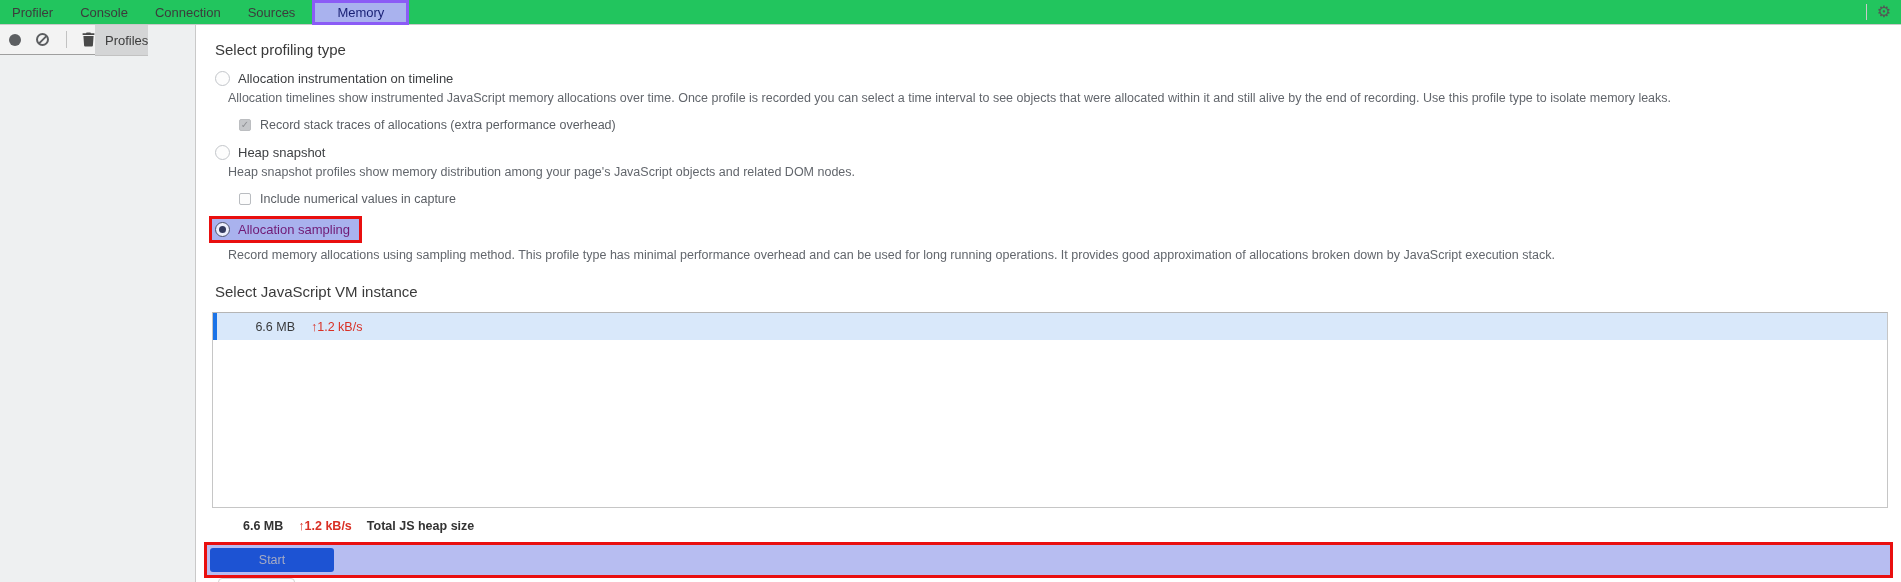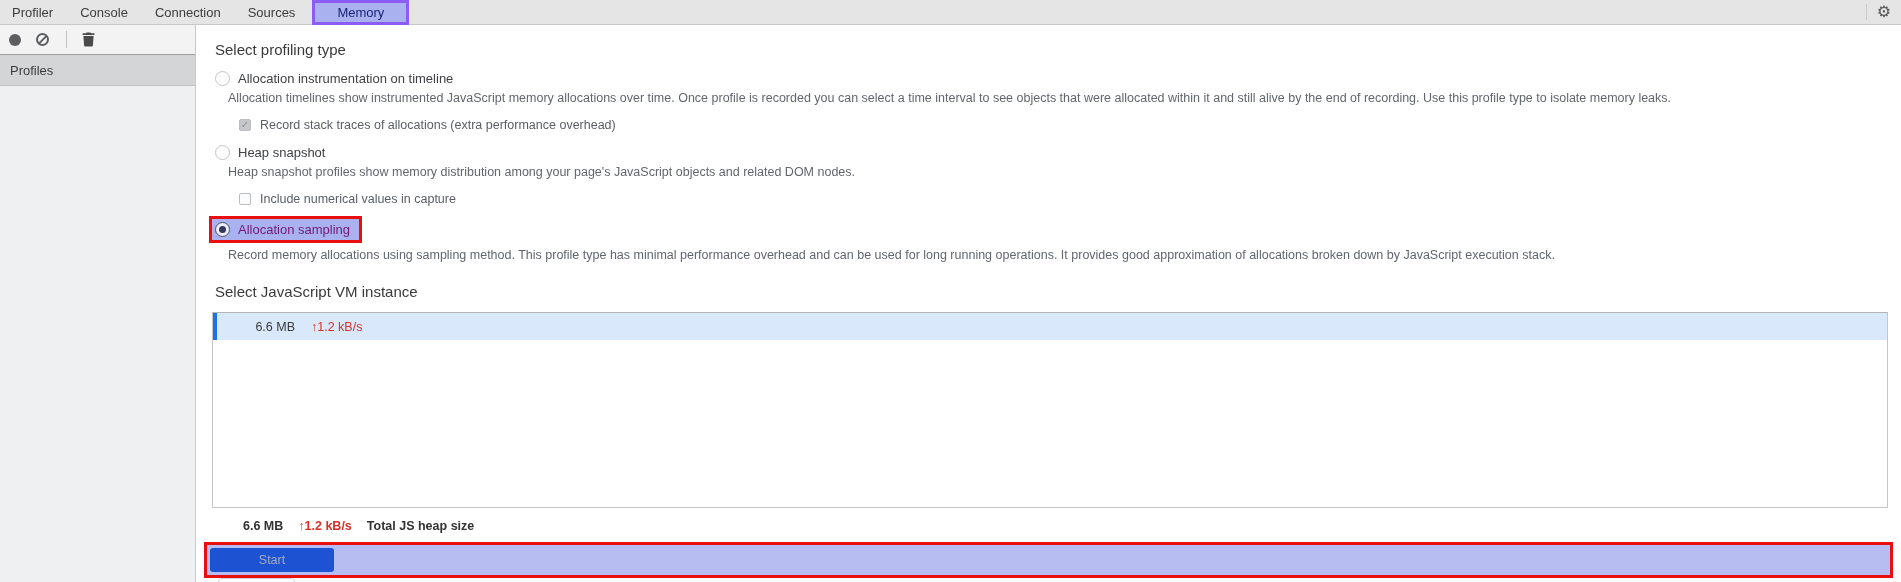--- a/index.html
+++ b/index.html
@@ -1,34 +1,34 @@
 <!DOCTYPE html>
 <html><head>
 <meta charset="utf-8">
 <style>
   * { margin:0; padding:0; box-sizing:border-box; }
   html,body { width:1901px; height:582px; overflow:hidden; background:#fff;
     font-family:"Liberation Sans", sans-serif; font-size:13px; color:#333; }
 
   
-  .tabbar { height:25px; background:#e5e5e5; border-bottom:1px solid #c9c9c9;
+  .tabbar { height:25px; background:#22c55e; border-bottom:1px solid #c9c9c9;
     display:flex; align-items:center; padding-left:12px; gap:27px; position:relative; z-index:5; }
   .tab { color:#3c3c3c; cursor:default; }
   .tab.active { background:#a9b2ee; color:#181f74; border:3px solid #8b5cf6;
     padding:2px 22px; margin:-3px -10px; position:relative; z-index:6; }
   .tabbar-right { margin-left:auto; display:flex; align-items:center; gap:10px; padding-right:10px; }
   .vdiv { width:1px; height:16px; background:#c9c9c9; }
   .gear { font-size:16px; line-height:16px; color:#555; }
 
   
   .content { display:flex; height:557px; }
 
   
   .sidebar { width:196px; border-right:1px solid #c9c9c9; background:#eef0f1;
-    display:flex; flex-direction:column; flex:none; }
+    display:flex; flex-direction:row; flex:none; }
   .side-toolbar { height:30px; background:#f3f3f3; border-bottom:1px solid #9f9f9f;
     display:flex; align-items:center; padding-left:9px; gap:15px; }
   .rec-dot { width:12px; height:12px; border-radius:50%; background:#5c5e61; }
   .clear-ic { width:13px; height:13px; border-radius:50%; border:2px solid #5c5e61; position:relative; }
   .clear-ic::before { content:""; position:absolute; left:-1px; top:3.5px; width:11px; height:2px;
     background:#5c5e61; transform:rotate(-45deg); }
   .tdiv { width:1px; height:17px; background:#c2c2c2; margin-left:2px; }
   .trash-ic svg { display:block; }
   .side-header { height:31px; background:#d4d5d6; border-bottom:1px solid #c2c2c2;
     display:flex; align-items:center; padding-left:10px; color:#3c3c3c; }

